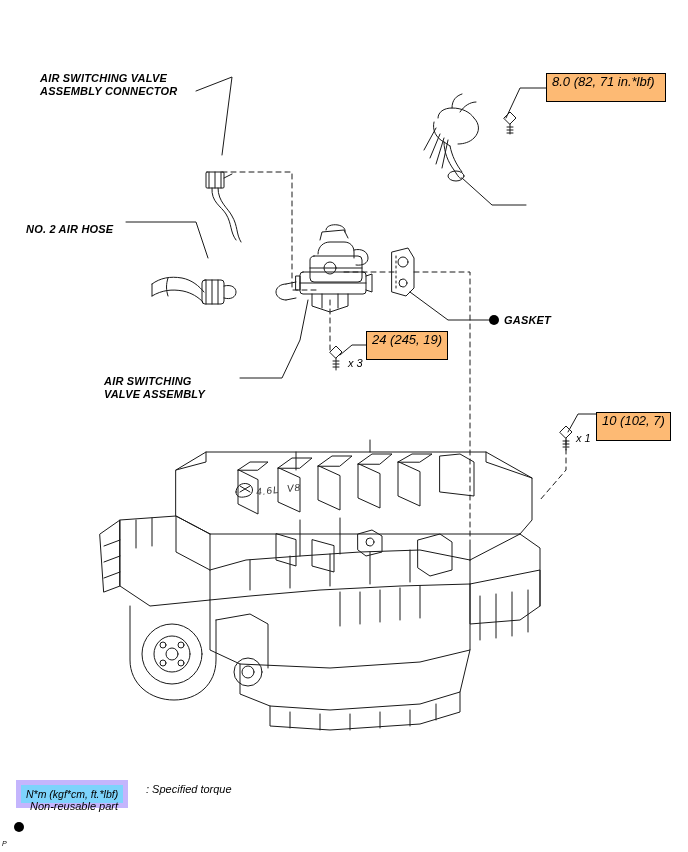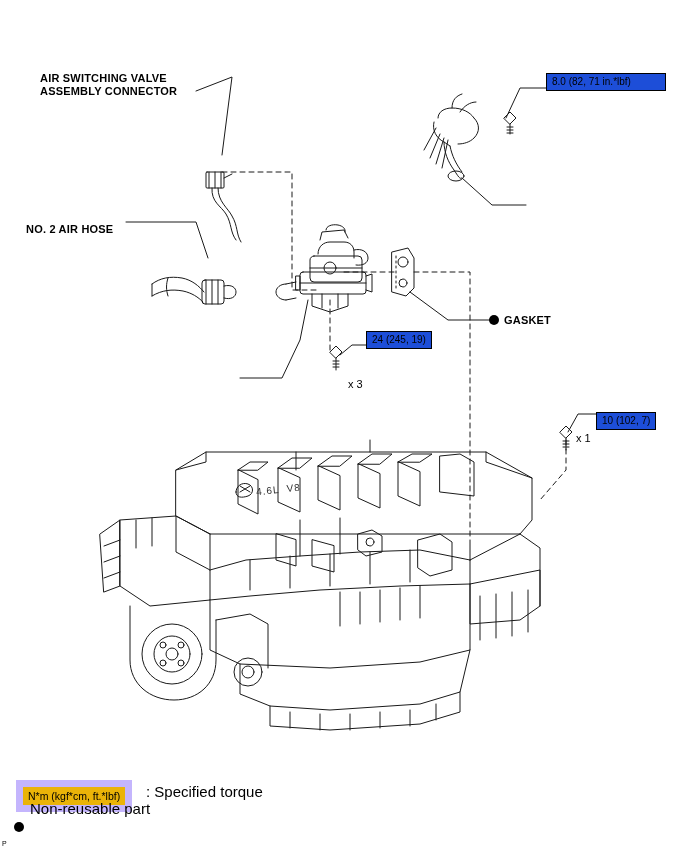--- a/index.html
+++ b/index.html
@@ -13,20 +13,21 @@
     position: relative;
     font-family: "Liberation Sans", sans-serif;
     color: #000000;
     overflow: hidden;
   }
   #diagram-root {
     position: absolute;
     left: 0; top: 0;
     width: 688px;
     height: 768px;
+    font-style: italic;
   }
   .svg-layer {
     position: absolute;
     left: 0; top: 0;
     width: 688px;
     height: 852px;
   }
   .lbl {
     position: absolute;
     font-size: 11px;
@@ -35,43 +36,43 @@
     white-space: pre;
     font-weight: bold;
     color: #000;
   }
   .lbl.reg {
     font-weight: normal;
   }
   .torque-box {
     position: absolute;
     border: 1px solid #000;
-    background: #1d4ed8;
-    font-size: 10px;
+    background: #fdba74;
+    font-size: 13px;
     line-height: 12px;
-    padding: 2px 5px 2px 5px;
+    padding: 2px 5px 13px 5px;
     white-space: pre;
     font-family: "Liberation Sans", sans-serif;
   }
   .qty {
     position: absolute;
     font-size: 11px;
     white-space: pre;
   }
   .legend-box {
     position: absolute;
-    border: 7px solid #c4b5fd;
-    background: #eab308;
+    border: 5px solid #c4b5fd;
+    background: #7dd3fc;
     font-size: 10.5px;
     padding: 3px 5px;
     white-space: pre;
   }
   .legend-text {
     position: absolute;
-    font-size: 15px;
+    font-size: 11px;
     white-space: pre;
   }
   .bullet {
     position: absolute;
     width: 10px;
     height: 10px;
     border-radius: 50%;
     background: #000;
   }
   .corner-mark {
@@ -252,32 +253,34 @@
       </g>
 
     </g>
   </svg>
 
   <div class="lbl" style="left:40px; top:72px;">AIR SWITCHING VALVE
 ASSEMBLY CONNECTOR</div>
 
   <div class="lbl" style="left:26px; top:217px;margin-top:6px;">NO. 2 AIR HOSE</div>
 
+  <div class="lbl" style="left:104px; top:375px;">AIR SWITCHING
+VALVE ASSEMBLY</div>
 
 
   <div class="bullet" style="left:489px; top:315px;"></div>
   <div class="lbl" style="left:504px; top:314px;">GASKET</div>
 
   <div class="torque-box" style="left:546px; top:73px; width:108px;">8.0 (82, 71 in.*lbf)</div>
 
   <div class="torque-box" style="left:366px; top:331px;">24 (245, 19)</div>
 
   <div class="torque-box" style="left:596px; top:403px;margin-top:9px;">10 (102, 7)</div>
 
-  <div class="qty" style="left:348px; top:378px;text-align:center;">x 3</div>
+  <div class="qty" style="left:348px; top:357px;text-align:center;">x 3</div>
   <div class="qty" style="left:576px; top:432px;">x 1</div>
 
   <div class="lbl reg" style="left:256px; top:483px; font-size:10px; transform:rotate(-6deg); letter-spacing:1px; color:#333;">4.6L  V8</div>
 
   <div class="legend-box" style="left:16px; top:780px;">N*m (kgf*cm, ft.*lbf)</div>
   <div class="legend-text" style="left:146px; top:783px;">: Specified torque</div>
 
   <div class="bullet" style="left:14px; top:822px;"></div>
   <div class="legend-text" style="left:30px; top:800px;">Non-reusable part</div>
 

